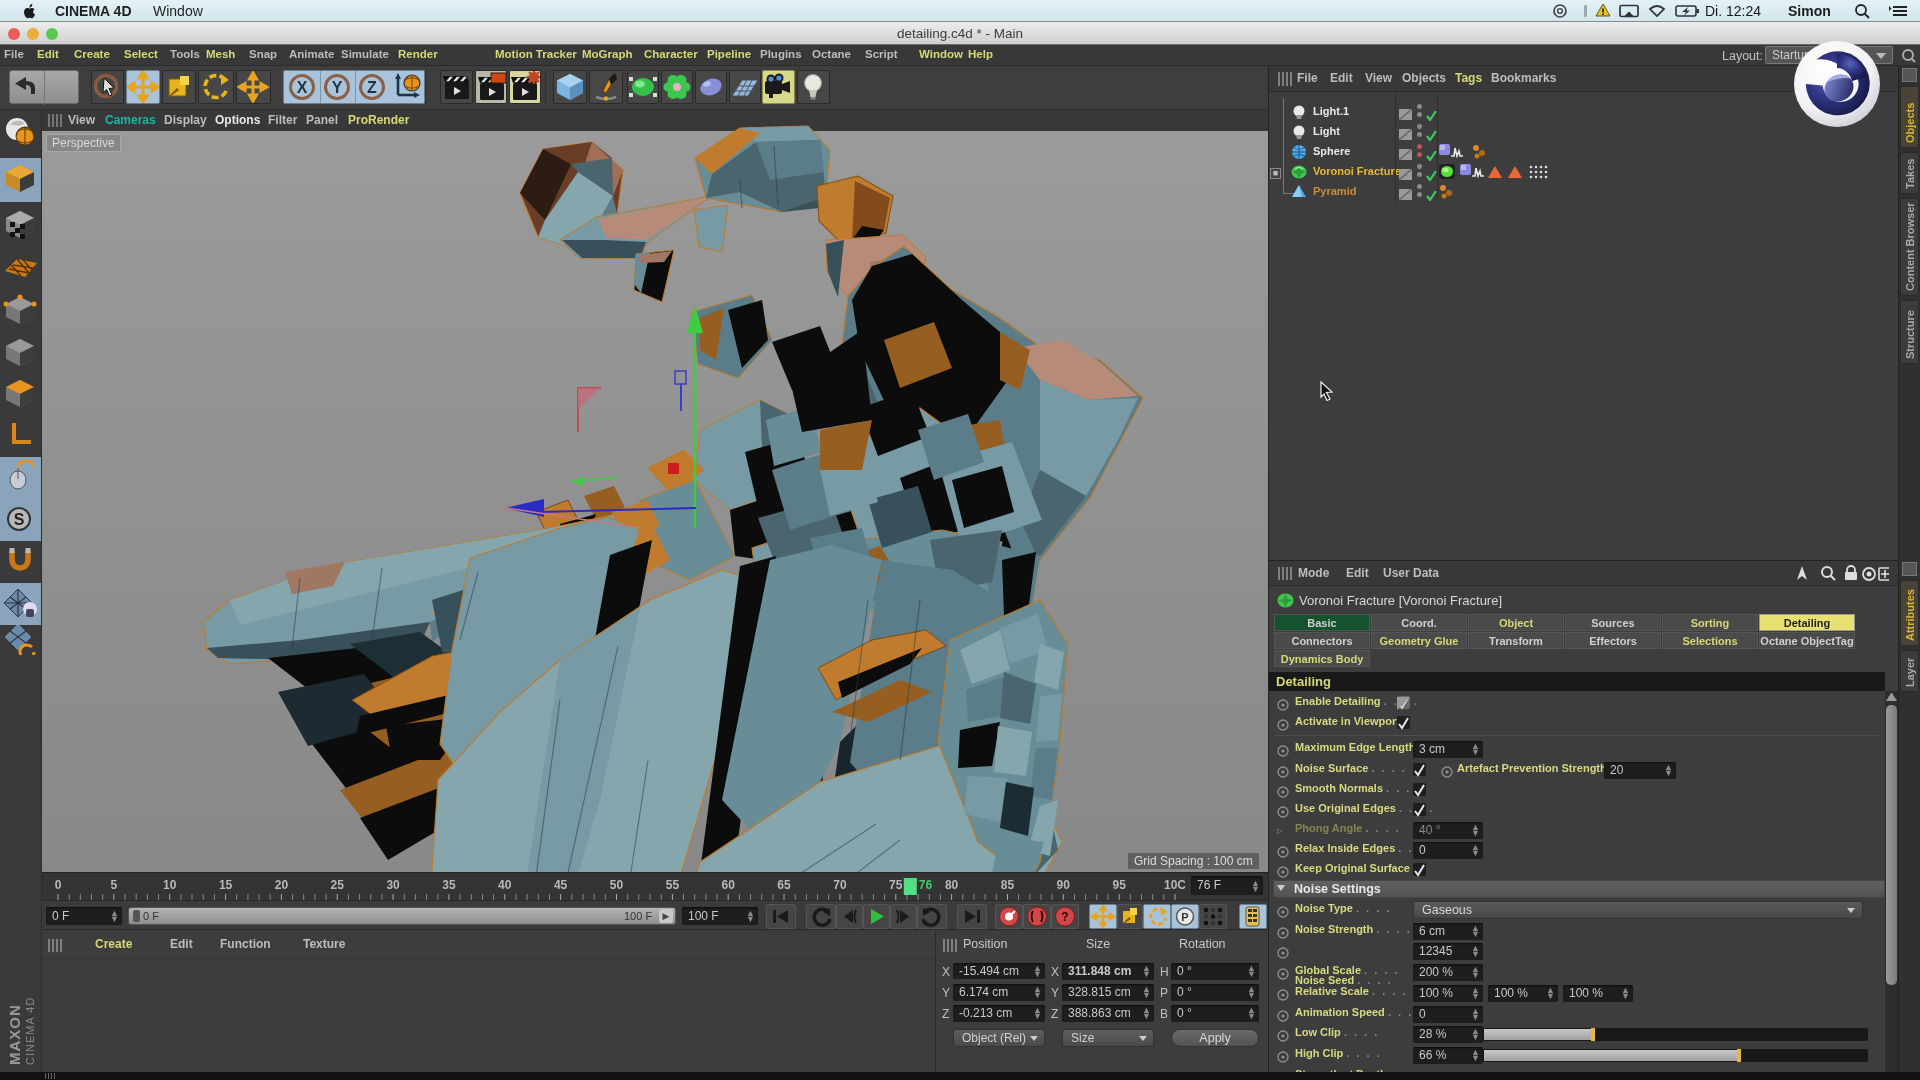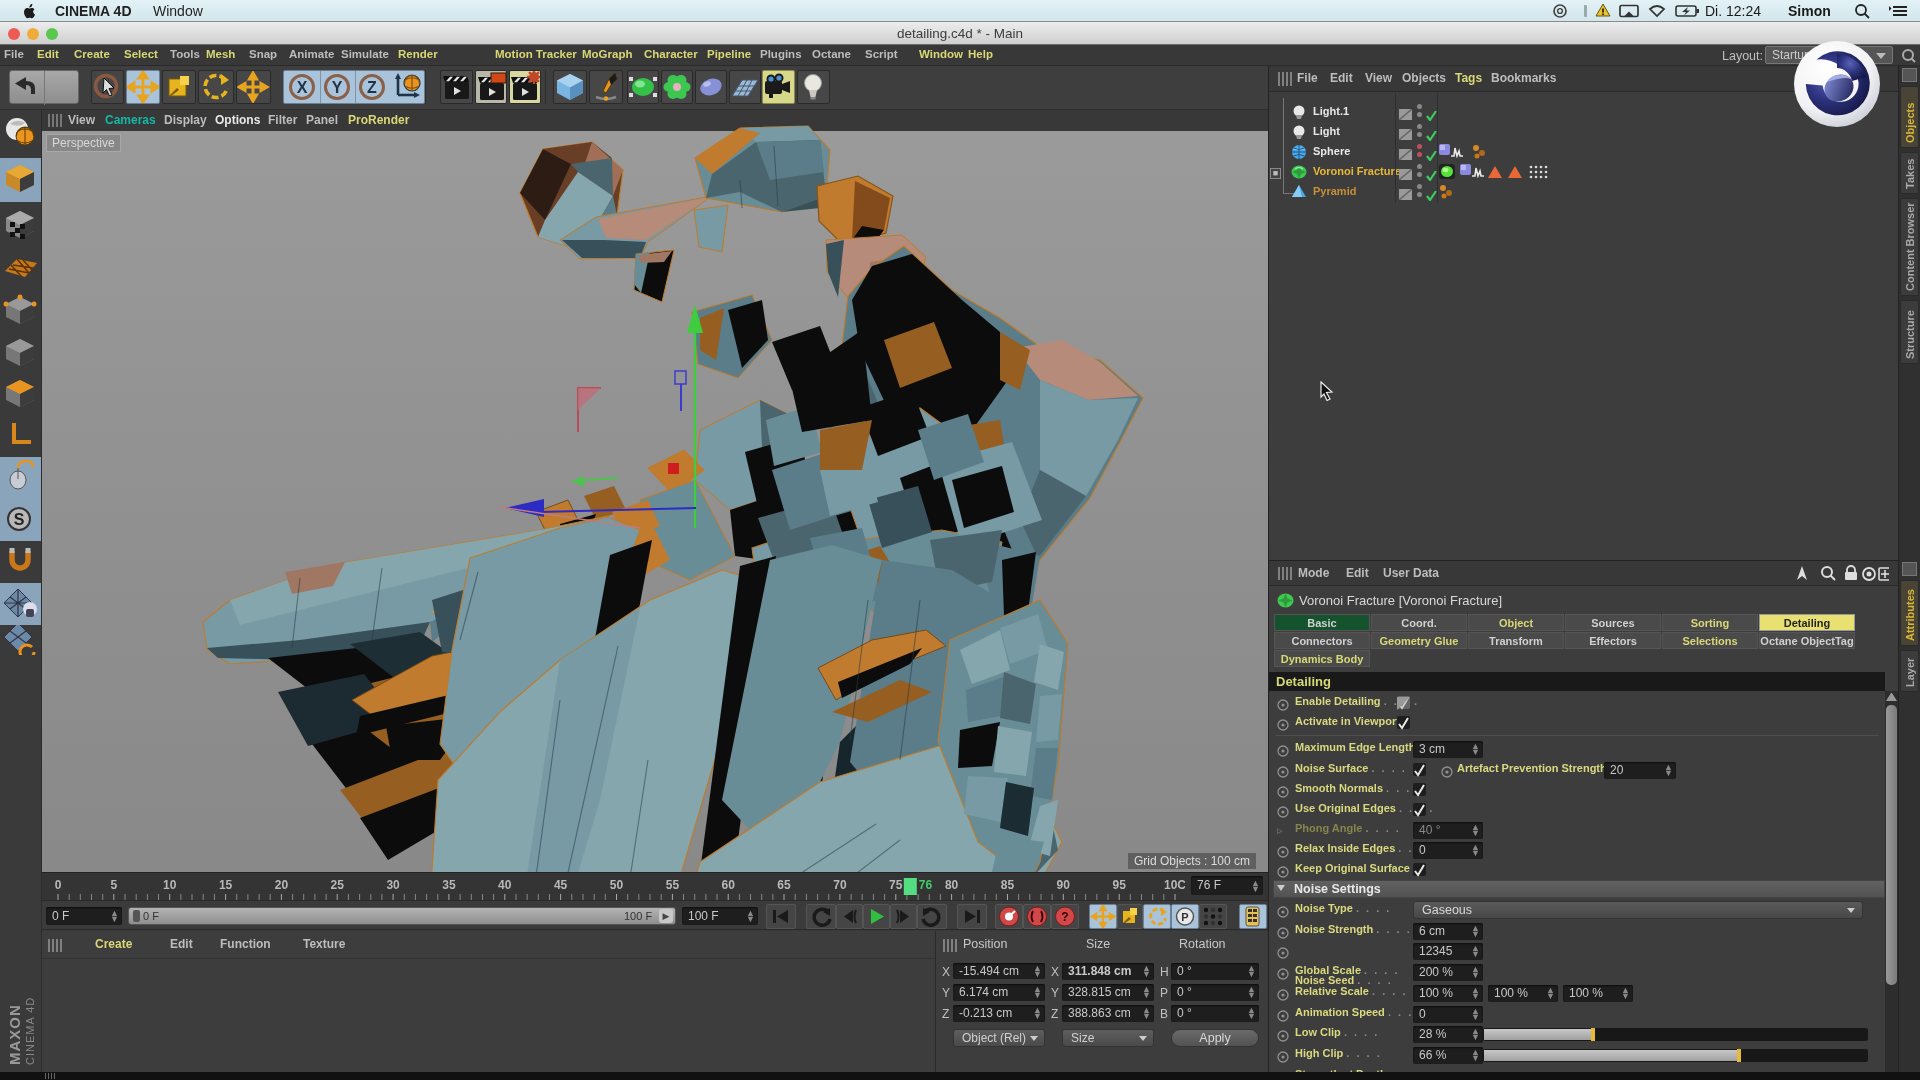--- a/index.html
+++ b/index.html
@@ -496,21 +496,21 @@
       <line x1="340" y1="458" x2="330" y2="530" stroke="#273e47" stroke-width="1.1" stroke-opacity="0.55"></line>
       <line x1="436" y1="462" x2="418" y2="530" stroke="#273e47" stroke-width="1.1" stroke-opacity="0.55"></line>
       <line x1="718" y1="790" x2="834" y2="714" stroke="#273e47" stroke-width="1.1" stroke-opacity="0.55"></line>
       <line x1="658" y1="842" x2="774" y2="764" stroke="#273e47" stroke-width="1.1" stroke-opacity="0.55"></line>
       <line x1="764" y1="802" x2="858" y2="730" stroke="#273e47" stroke-width="1.1" stroke-opacity="0.55"></line>
       <line x1="826" y1="490" x2="808" y2="630" stroke="#273e47" stroke-width="1.1" stroke-opacity="0.55"></line>
       <line x1="878" y1="490" x2="858" y2="650" stroke="#273e47" stroke-width="1.1" stroke-opacity="0.55"></line>
       <line x1="698" y1="70" x2="700" y2="98" stroke="#273e47" stroke-width="1.1" stroke-opacity="0.55"></line>
       <line x1="732" y1="36" x2="736" y2="96" stroke="#273e47" stroke-width="1.1" stroke-opacity="0.55"></line>
     </svg>
-    <div class="abs" style="left:1086px;top:743px;padding:1px 6px;font-size:12px;color:#dcdcdc;background:rgba(60,60,60,.55);">Grid Objects : 100 cm</div>
+    <div class="abs" style="left:1086px;top:743px;padding:1px 6px;font-size:12px;color:#dcdcdc;background:rgba(60,60,60,.55);">Grid Spacing : 100 cm</div>
   </div>
 <div class="abs" style="left:1268px;top:66px;width:630px;height:494px;background:#3d3d3d;border-left:1px solid #222;">
     <div class="abs" style="left:0;top:0;width:630px;height:26px;background:#383838;border-bottom:1px solid #2a2a2a;">
       <div class="abs" style="left:9px;top:6px;width:16px;height:14px;background:repeating-linear-gradient(90deg,#808080 0,#808080 2px,#383838 2px,#383838 4px);"></div>
       <div class="abs" style="left:28px;top:5px;font-size:12px;font-weight:bold;color:#bdbdbd;">File</div>
       <div class="abs" style="left:61px;top:5px;font-size:12px;font-weight:bold;color:#bdbdbd;">Edit</div>
       <div class="abs" style="left:96px;top:5px;font-size:12px;font-weight:bold;color:#bdbdbd;">View</div>
       <div class="abs" style="left:133px;top:5px;font-size:12px;font-weight:bold;color:#bdbdbd;">Objects</div>
       <div class="abs" style="left:186px;top:5px;font-size:12px;font-weight:bold;color:#d8d877;">Tags</div>
       <div class="abs" style="left:222px;top:5px;font-size:12px;font-weight:bold;color:#bdbdbd;">Bookmarks</div>

